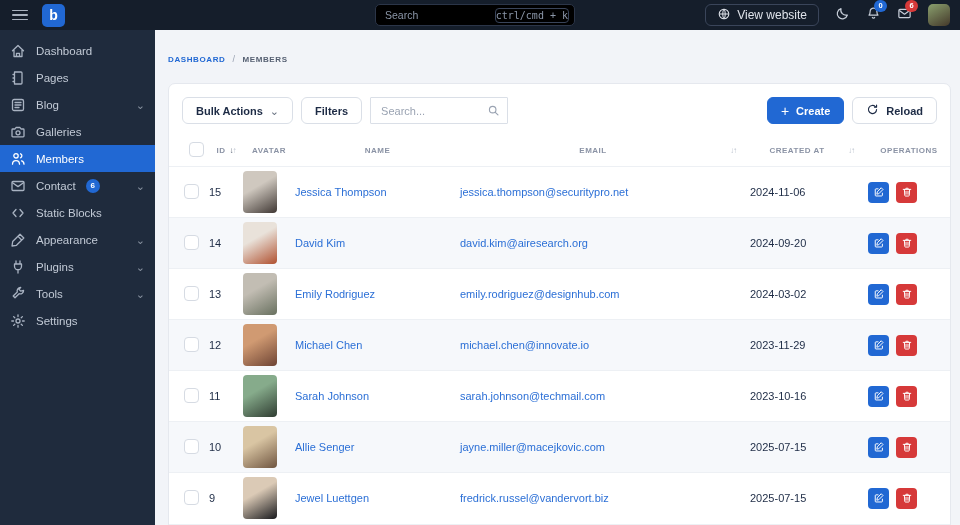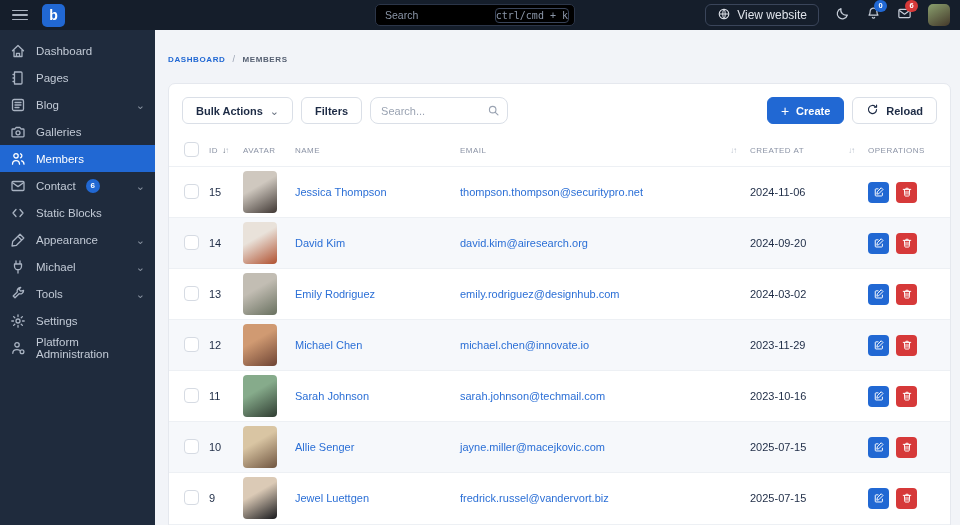--- a/index.html
+++ b/index.html
@@ -38,28 +38,28 @@
   .breadcrumb { margin-top:24px; font-size:8px; font-weight:bold; letter-spacing:.6px; display:flex; gap:7px; align-items:center; }
   .breadcrumb a { color:#2168d3; text-decoration:none; cursor:pointer; }
   .breadcrumb .sep { color:#9aa3b2; font-weight:normal; font-size:9px; }
   .breadcrumb .current { color:#566072; }
 
   .card { margin-top:19px; background:#fff; border:1px solid #e5e8ee; border-radius:7px; height:600px; overflow:hidden; }
   .toolbar { display:flex; align-items:center; gap:8px; padding:13px; }
   .btn { height:27px; display:inline-flex; align-items:center; gap:7px; padding:0 13px; background:#fff; border:1px solid #dadfe7; border-radius:6px; font-size:11px; font-weight:bold; color:#1d2b45; cursor:pointer; font-family:inherit; }
   .btn .chev { font-weight:normal; color:#66707f; font-size:11px; line-height:6px; }
   .search-wrap { position:relative; }
-  .search-input { width:138px; height:27px; border:1px solid #dadfe7; border-radius:8px; padding:0 28px 0 10px; font-size:11px; font-family:inherit; color:#1d2b45; outline:none; }
+  .search-input { width:138px; height:27px; border:1px solid #dadfe7; border-radius:1px; padding:0 28px 0 10px; font-size:11px; font-family:inherit; color:#1d2b45; outline:none; }
   .search-input::placeholder { color:#9aa3b2; }
   .search-wrap svg { position:absolute; right:8px; top:7px; }
   .btn-primary { background:#2168d3; border-color:#2168d3; color:#fff; margin-left:auto; }
   .btn-reload { color:#1d2b45; }
 
   table { width:100%; border-collapse:collapse; }
-  thead th { font-size:8px; font-weight:normal; color:#8b93a5; letter-spacing:.5px; text-align:left; padding:5px 0 7px 0; white-space:nowrap; }
+  thead th { font-size:8px; font-weight:bold; color:#8b93a5; letter-spacing:.5px; text-align:center; padding:5px 0 7px 0; white-space:nowrap; }
   .sort { font-size:8px; color:#bcc3cf; letter-spacing:-1px; margin-left:4px; }
   .sort .on { color:#5a6475; }
   .sort-right { float:right; margin-right:14px; }
   tbody td { border-top:1px solid #edf0f4; height:51px; font-size:11px; color:#1d2b45; vertical-align:middle; }
   tbody tr:nth-child(even) { background:#f6f8fb; }
   .c-check { width:40px; padding-left:15px; }
   .c-id { width:34px; }
   .c-avatar { width:52px; }
   .c-name { width:165px; }
   .c-email { width:290px; }
@@ -210,21 +210,21 @@
     <span class="side-label">Appearance</span>
 
     <span class="side-chevron">⌄</span>
   </div>
     <div class="side-item">
     <span class="side-icon">
         <svg width="16" height="16" viewBox="0 0 16 16" fill="none" stroke="currentColor" stroke-width="1.3" stroke-linecap="round" stroke-linejoin="round">
           <path d="M6 2v3M10 2v3M4.5 5h7v2.2a3.5 3.5 0 0 1-7 0zM8 10.7V14"></path>
         </svg>
       </span>
-    <span class="side-label">Michael</span>
+    <span class="side-label">Plugins</span>
 
     <span class="side-chevron">⌄</span>
   </div>
     <div class="side-item">
     <span class="side-icon">
         <svg width="16" height="16" viewBox="0 0 16 16" fill="none" stroke="currentColor" stroke-width="1.3" stroke-linecap="round" stroke-linejoin="round">
           <path d="M13.6 4.3a3.4 3.4 0 0 1-4.5 3.4L5 11.8l-1.8-1.8 4.1-4a3.4 3.4 0 0 1 3.4-4.5L8.9 3.3l1.8 1.8z"></path>
         </svg>
       </span>
     <span class="side-label">Tools</span>
@@ -232,31 +232,20 @@
     <span class="side-chevron">⌄</span>
   </div>
     <div class="side-item">
     <span class="side-icon">
         <svg width="16" height="16" viewBox="0 0 16 16" fill="none" stroke="currentColor" stroke-width="1.3" stroke-linecap="round" stroke-linejoin="round">
           <circle cx="8" cy="8" r="2"></circle>
           <path d="M8 1.8v1.7M8 12.5v1.7M1.8 8h1.7M12.5 8h1.7M3.6 3.6l1.2 1.2M11.2 11.2l1.2 1.2M12.4 3.6l-1.2 1.2M4.8 11.2l-1.2 1.2"></path>
         </svg>
       </span>
     <span class="side-label">Settings</span>
-
-  </div>
-    <div class="side-item">
-    <span class="side-icon">
-        <svg width="16" height="16" viewBox="0 0 16 16" fill="none" stroke="currentColor" stroke-width="1.3" stroke-linecap="round" stroke-linejoin="round">
-          <circle cx="7" cy="4.8" r="2.2"></circle>
-          <path d="M2.8 13.3c0-2.3 1.8-3.7 4.2-3.7 1 0 1.9.2 2.6.7"></path>
-          <circle cx="12" cy="11.8" r="1.9"></circle>
-        </svg>
-      </span>
-    <span class="side-label">Platform Administration</span>
 
   </div>
   </div>
 
 <div class="main">
   <div class="breadcrumb">
     <a>DASHBOARD</a>
     <span class="sep">/</span>
     <span class="current">MEMBERS</span>
   </div>
@@ -311,21 +300,21 @@
           </th>
           <th><span>OPERATIONS</span></th>
         </tr>
       </thead>
       <tbody id="members-tbody">
           <tr>
     <td class="c-check"><span class="checkbox"></span></td>
     <td class="c-id">15</td>
     <td class="c-avatar"><span class="avatar" style="background: linear-gradient(150deg, rgb(207, 200, 191) 0%, rgb(207, 200, 191) 38%, rgb(63, 55, 51) 100%);"></span></td>
     <td class="c-name"><a class="link">Jessica Thompson</a></td>
-    <td class="c-email"><a class="link">thompson.thompson@securitypro.net</a></td>
+    <td class="c-email"><a class="link">jessica.thompson@securitypro.net</a></td>
     <td class="c-date">2024-11-06</td>
     <td class="c-ops">
       <span class="op-btn edit">
         <svg width="12" height="12" viewBox="0 0 16 16" fill="none" stroke="#fff" stroke-width="1.3" stroke-linecap="round" stroke-linejoin="round">
                   <path d="M12.5 9.5v2.8a1 1 0 0 1-1 1H4a1 1 0 0 1-1-1V4.8a1 1 0 0 1 1-1h2.8"></path>
                   <path d="M11.3 2.7l2 2-5.6 5.6-2.6.6.6-2.6z"></path>
                 </svg>
       </span>
       <span class="op-btn del">
         <svg width="12" height="12" viewBox="0 0 16 16" fill="none" stroke="#fff" stroke-width="1.3" stroke-linecap="round" stroke-linejoin="round">

